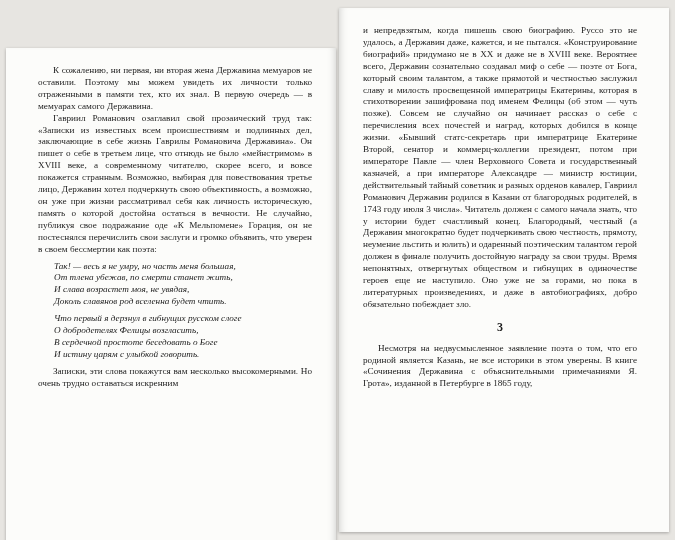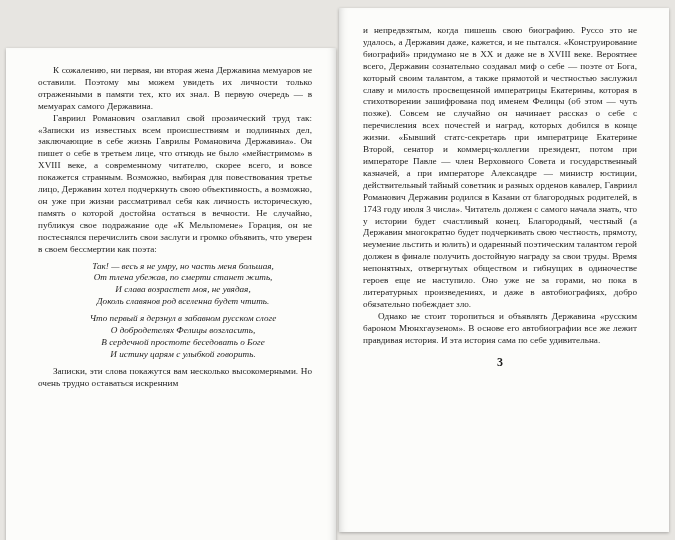--- a/index.html
+++ b/index.html
@@ -38,21 +38,21 @@
     hyphens: auto;
     -webkit-hyphens: auto;
   }
   .page-text p {
     margin: 0;
     text-indent: 15px;
   }
   .page-text p.noindent { text-indent: 0; }
   .poem {
     font-style: italic;
-    text-align: center;
+    text-align: left;
     white-space: pre-line;
     margin: 5px 0 5px 16px;
     text-indent: 0;
   }
   .section-number {
     text-align: center;
     font-weight: bold;
     font-size: 12px;
     margin: 11px 0 9px 0;
     text-indent: 0 !important;
@@ -79,32 +79,32 @@
 <div class="book">
 
   <div class="page left" lang="ru">
     <div class="page-text">
       <p>К сожалению, ни первая, ни вторая жена Державина мемуаров не оставили. Поэтому мы можем увидеть их личности только отраженными в памяти тех, кто их знал. В первую очередь — в мемуарах самого Державина.</p>
       <p>Гавриил Романович озаглавил свой прозаический труд так: «Записки из известных всем происшествиям и подлинных дел, заключающие в себе жизнь Гаврилы Романовича Державина». Он пишет о себе в третьем лице, что отнюдь не было «мейнстримом» в XVIII веке, а современному читателю, скорее всего, и вовсе покажется странным. Возможно, выбирая для повествования третье лицо, Державин хотел подчеркнуть свою объективность, а возможно, он уже при жизни рассматривал себя как личность историческую, память о которой достойна остаться в вечности. Не случайно, публикуя свое подражание оде «К Мельпомене» Горация, он не постеснялся перечислить свои заслуги и громко объявить, что уверен в своем бессмертии как поэта:</p>
       <div class="poem">Так! — весь я не умру, но часть меня большая,
 От тлена убежав, по смерти станет жить,
 И слава возрастет моя, не увядая,
 Доколь славянов род вселенна будет чтить.</div>
-      <div class="poem">Что первый я дерзнул в забавном русском слоге
+      <div class="poem">Что первый я дерзнул в гибнущих русском слоге
 О добродетелях Фелицы возгласить,
 В сердечной простоте беседовать о Боге
 И истину царям с улыбкой говорить.</div>
       <p>Записки, эти слова покажутся вам несколько высокомерными. Но очень трудно оставаться искренним</p>
     </div>
     <div class="page-footer">
       <span class="ornament">∼∼</span><span>10</span><span class="ornament">∼∼</span>
     </div>
   </div>
 
   <div class="page right" lang="ru">
     <div class="page-text">
       <p class="noindent">и непредвзятым, когда пишешь свою биографию. Руссо это не удалось, а Державин даже, кажется, и не пытался. «Конструирование биографий» придумано не в XX и даже не в XVIII веке. Вероятнее всего, Державин сознательно создавал миф о себе — поэте от Бога, который своим талантом, а также прямотой и честностью заслужил славу и милость просвещенной императрицы Екатерины, которая в стихотворении зашифрована под именем Фелицы (об этом — чуть позже). Совсем не случайно он начинает рассказ о себе с перечисления всех почестей и наград, которых добился в конце жизни. «Бывший статс-секретарь при императрице Екатерине Второй, сенатор и коммерц-коллегии президент, потом при императоре Павле — член Верховного Совета и государственный казначей, а при императоре Александре — министр юстиции, действительный тайный советник и разных орденов кавалер, Гавриил Романович Державин родился в Казани от благородных родителей, в 1743 году июля 3 числа». Читатель должен с самого начала знать, что у истории будет счастливый конец. Благородный, честный (а Державин многократно будет подчеркивать свою честность, прямоту, неумение льстить и юлить) и одаренный поэтическим талантом герой должен в финале получить достойную награду за свои труды. Время непонятных, отвергнутых обществом и гибнущих в одиночестве героев еще не наступило. Оно уже не за горами, но пока в литературных произведениях, и даже в автобиографиях, добро обязательно побеждает зло.</p>
-      <p>Однако не стоит торопиться и объявлять Державина «русским бароном Мюнхгаузеном». В основе его автобиографии все же лежит правдивая история. И эта история сама по себе удивительна.</p>
       <div class="section-number">3</div>
+      <p>Несмотря на недвусмысленное заявление поэта о том, что его родиной является Казань, не все историки в этом уверены. В книге «Сочинения Державина с объяснительными примечаниями Я. Грота», изданной в Петербурге в 1865 году,</p>
     </div>
   </div>
 
 </div>
 
 </body></html>

